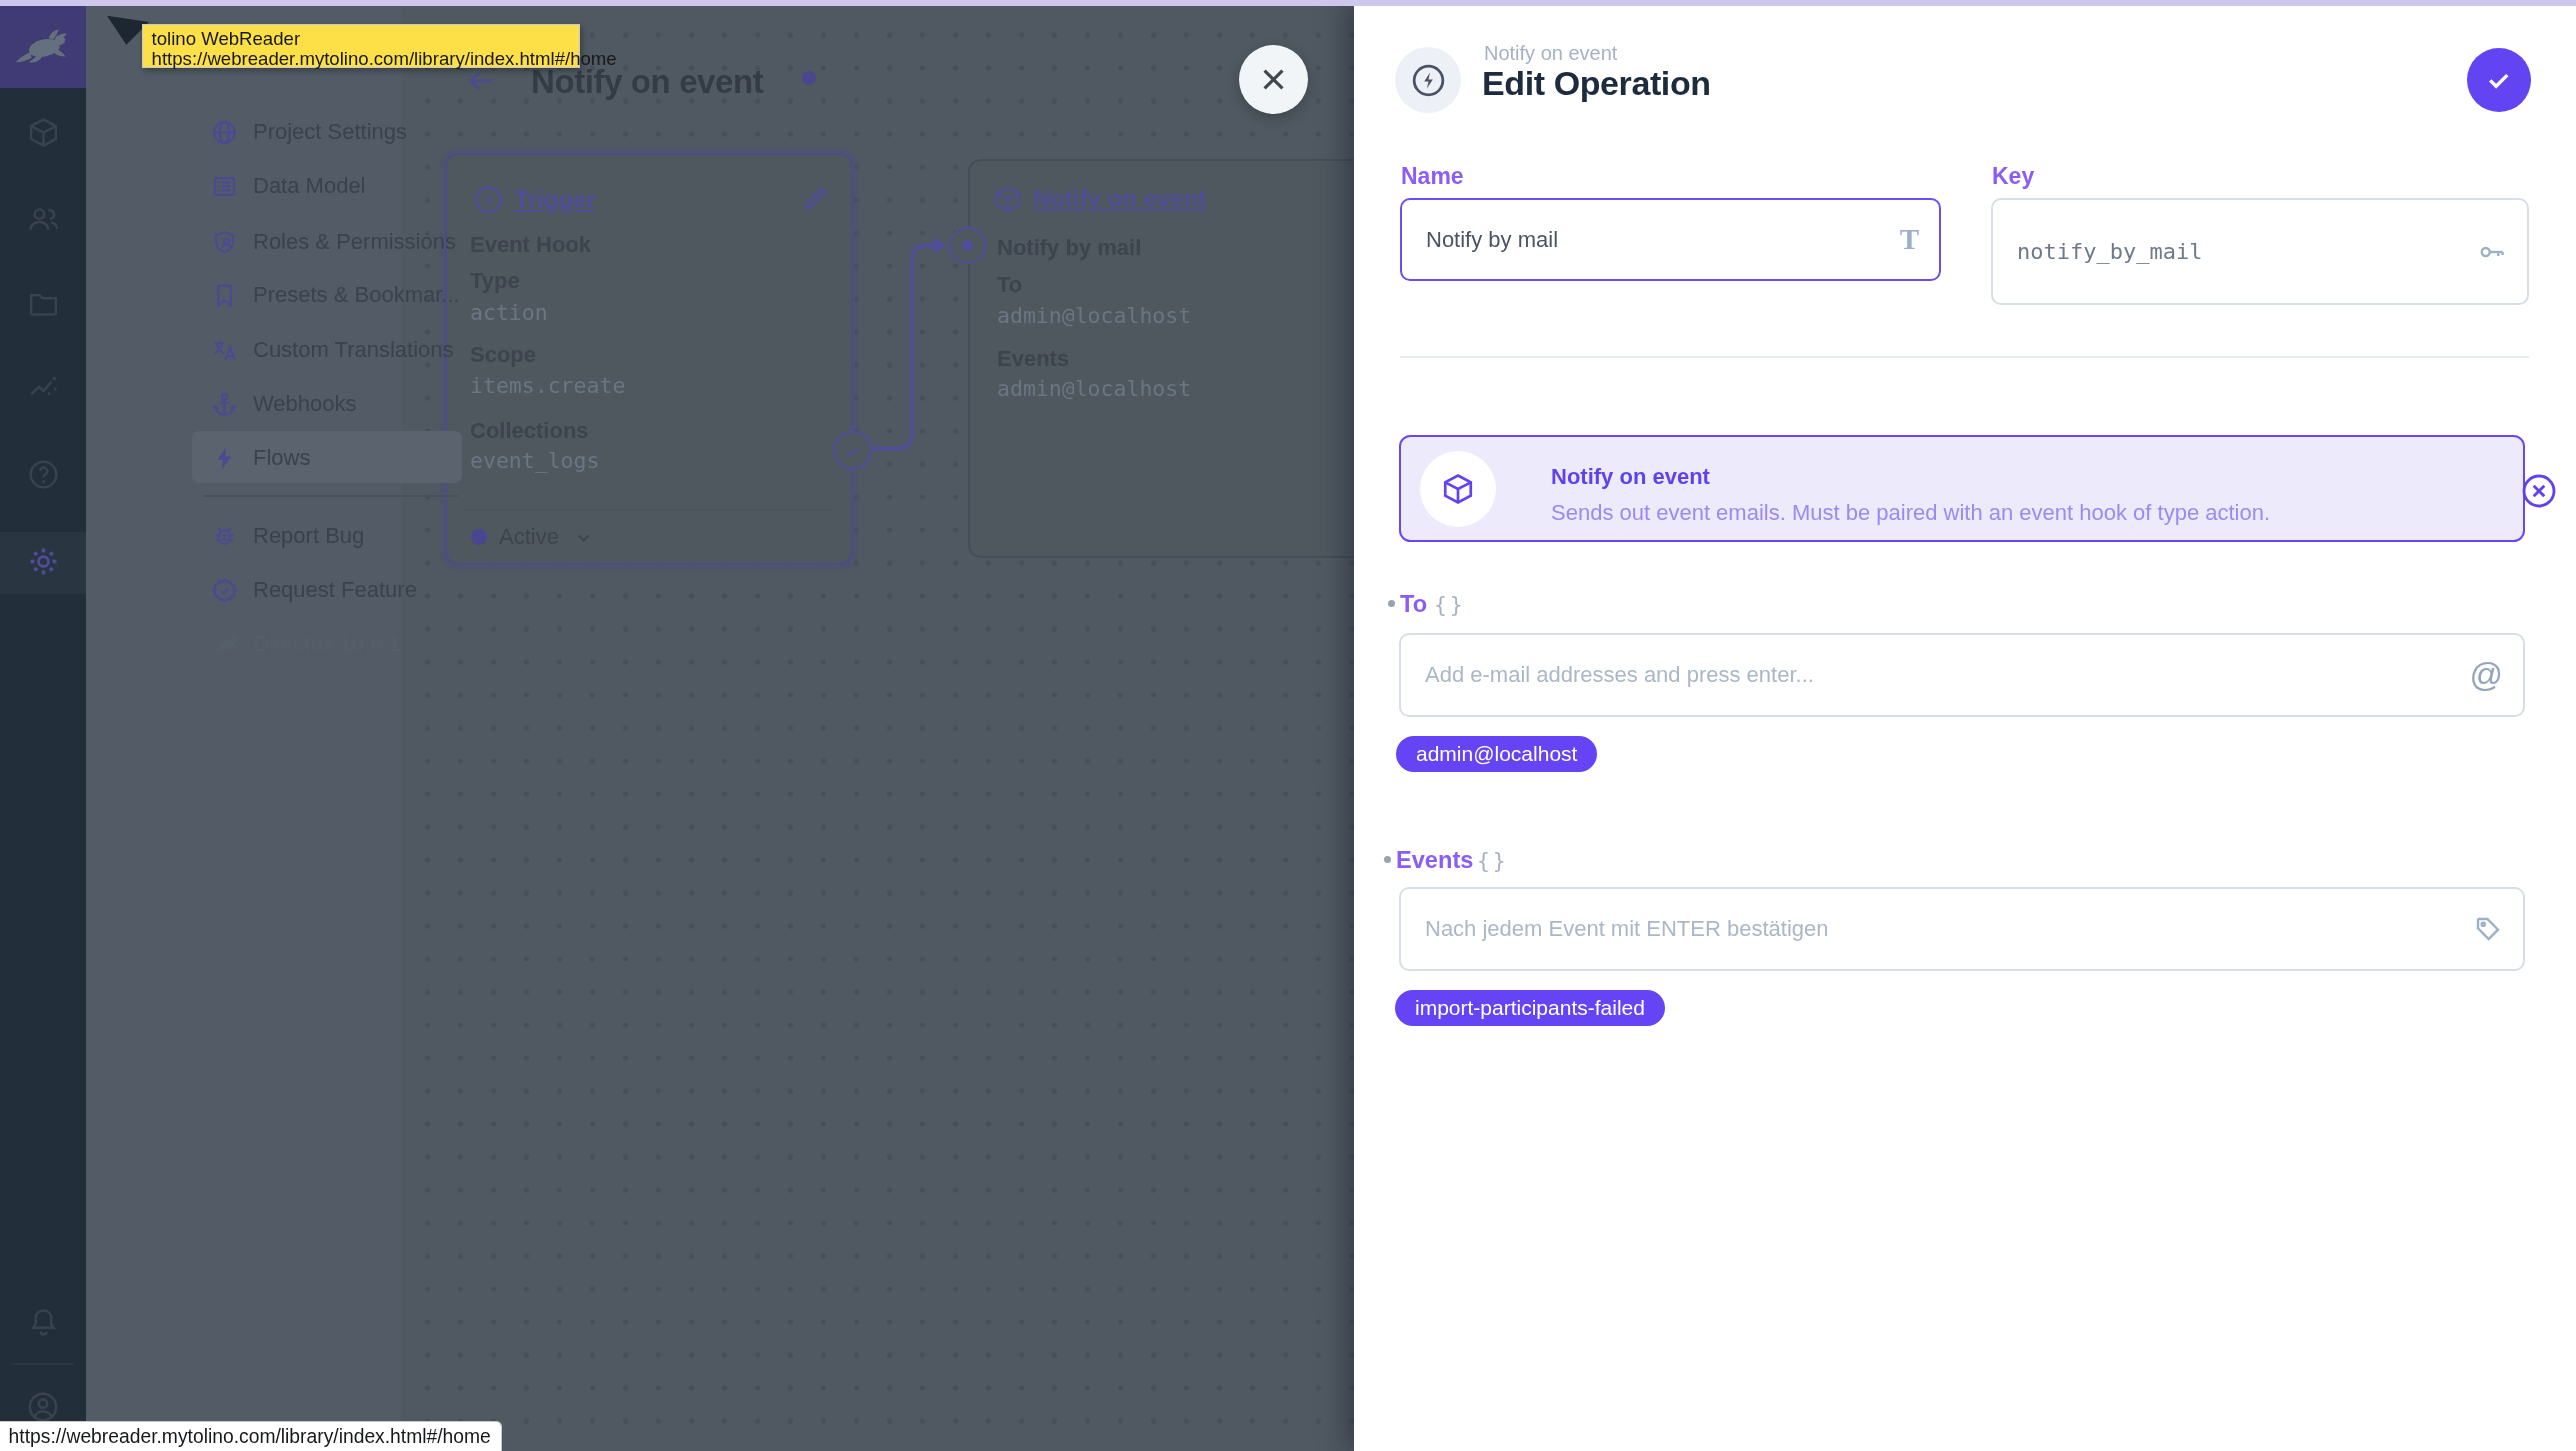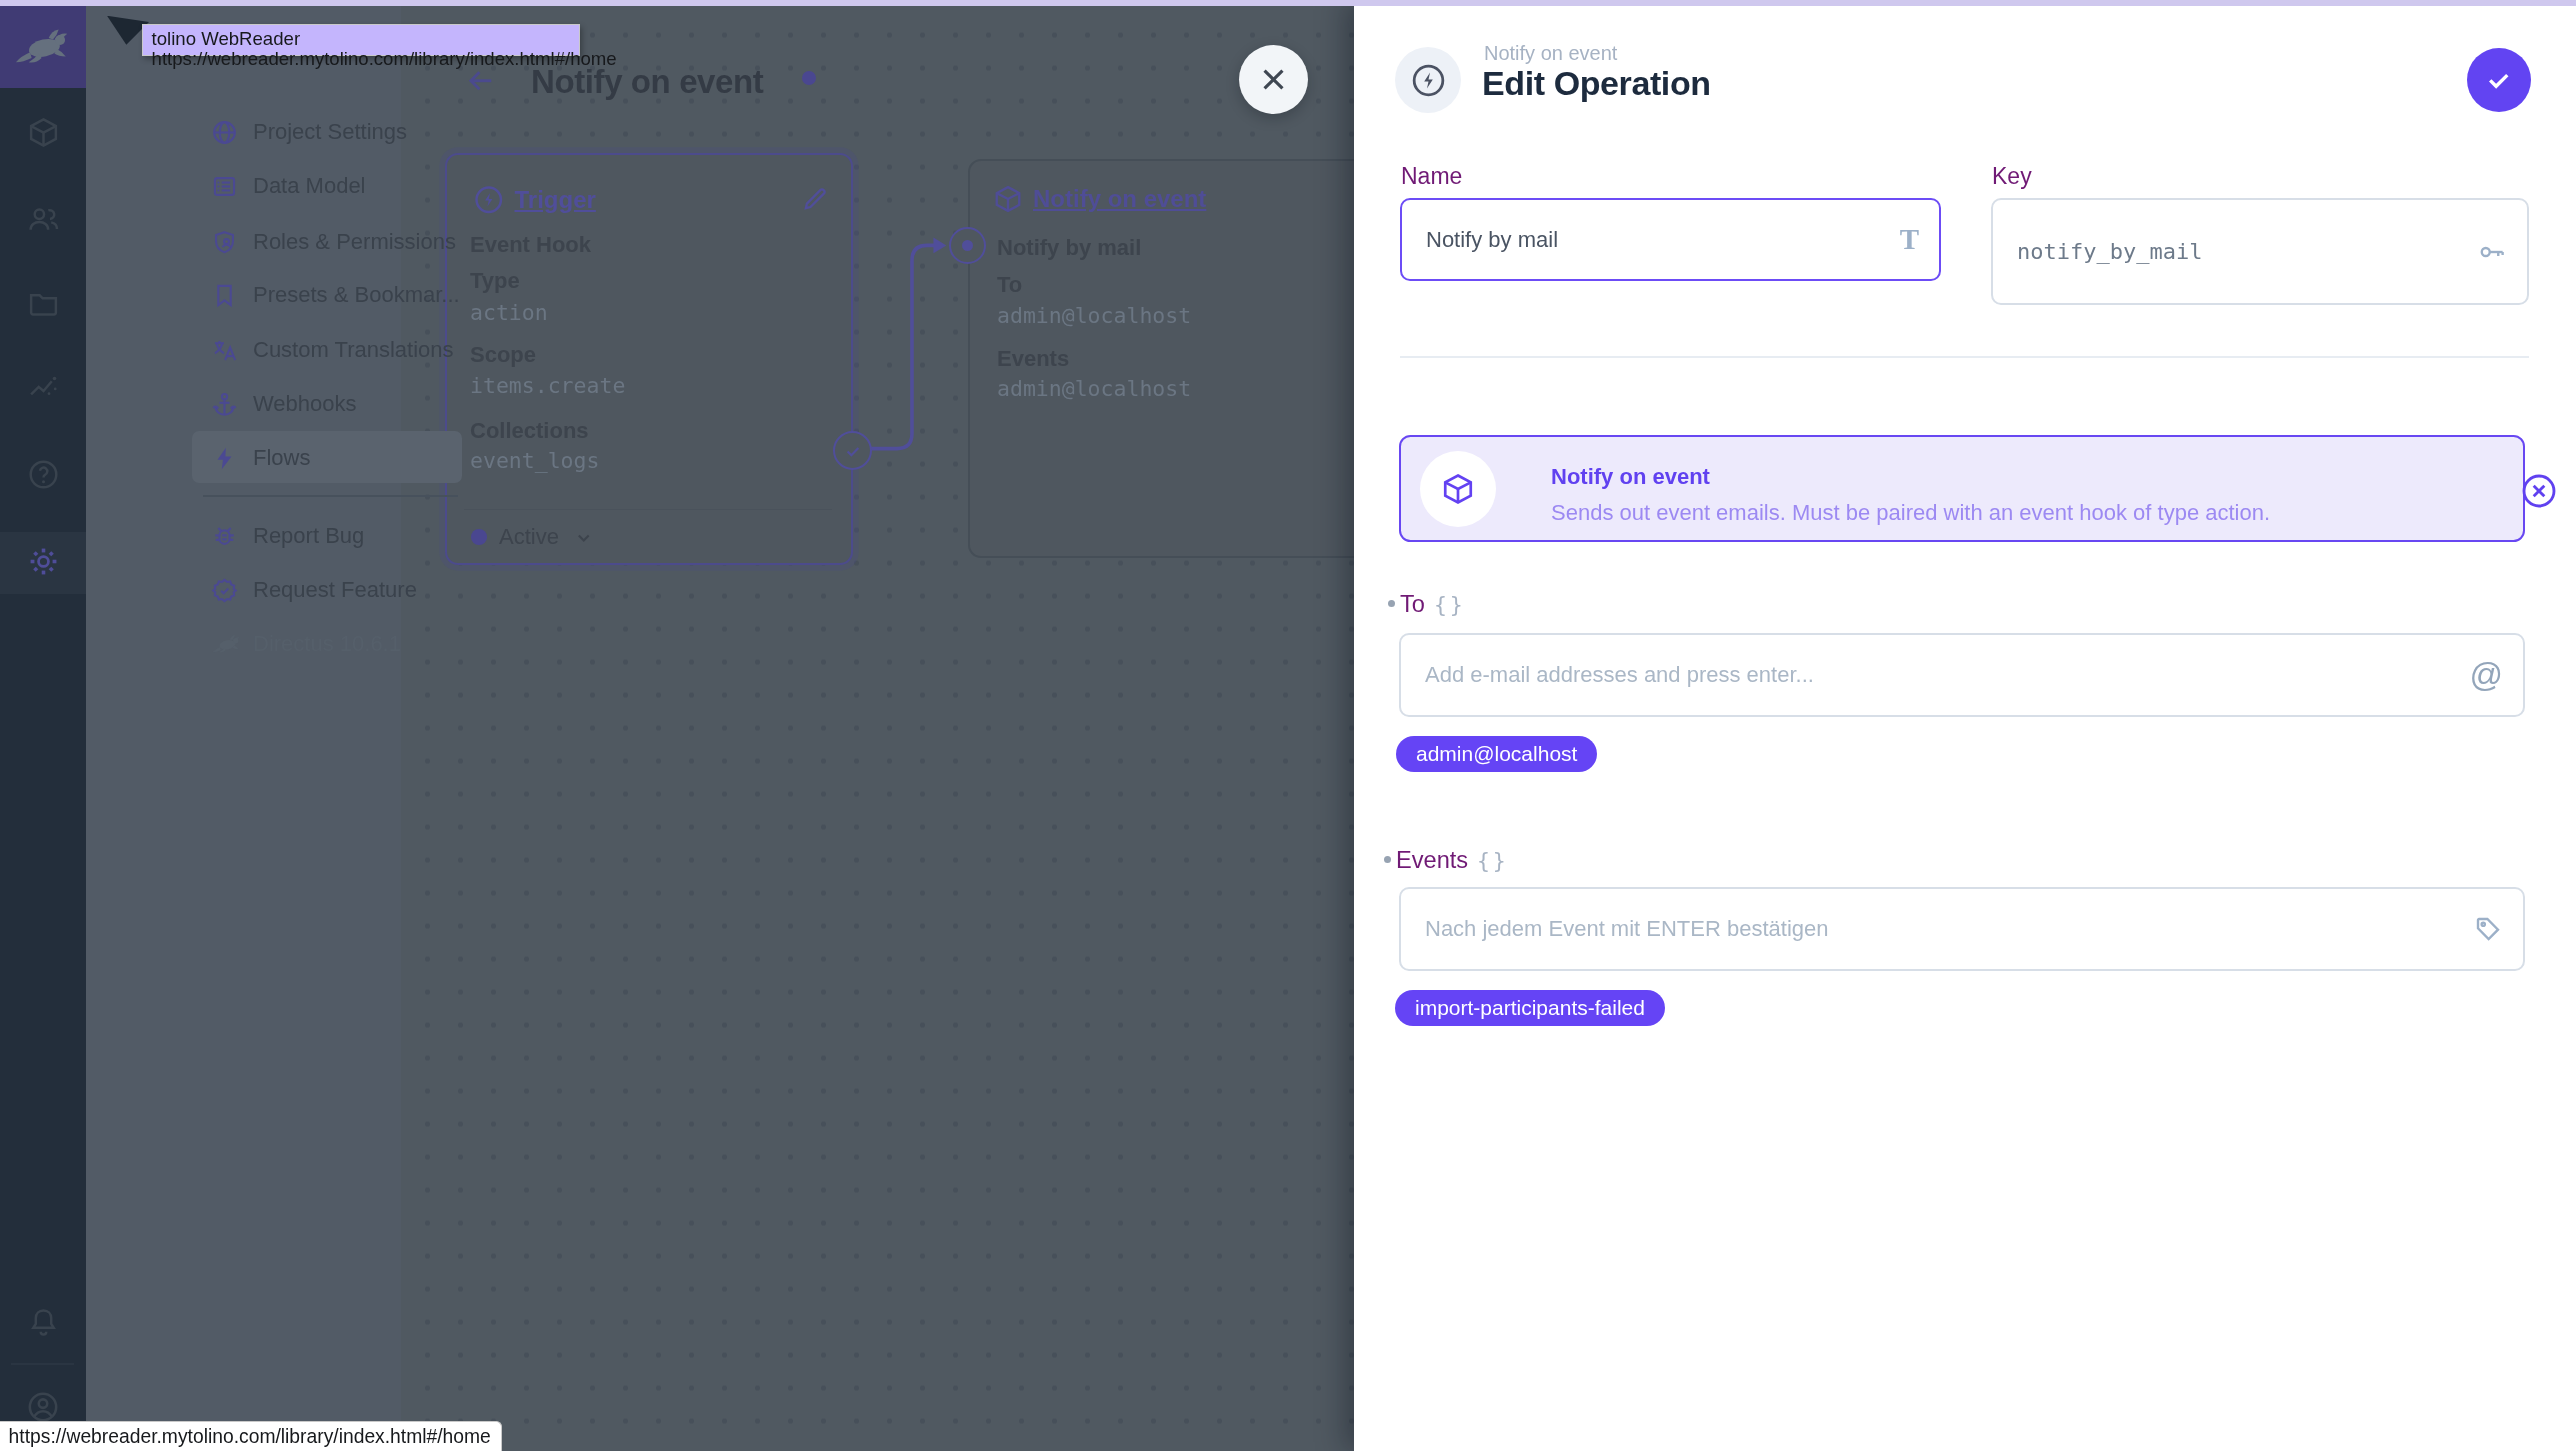--- a/index.html
+++ b/index.html
@@ -52,21 +52,21 @@
   
   #drawer { left:1354px; top:0; width:1222px; height:1451px; background:#ffffff; z-index:10;
     box-shadow:-8.6px 0 26px rgba(10,15,25,.35); }
   .d-abs { position:absolute; }
   #drawer-icon-circle { left:41px; top:47px; width:66px; height:66px; border-radius:50%; background:#edf1f7;
     display:flex; align-items:center; justify-content:center; color:#4b5263; }
   #drawer-context { left:130px; top:42px; font-size:20px; color:#a6b2c3; }
   #drawer-title { left:128px; top:64px; font-size:34px; font-weight:bold; color:#1d2b3e; letter-spacing:-0.4px; }
   #save-btn { left:1113px; top:48px; width:64px; height:64px; border-radius:50%; background:#6244f2; color:#fff;
     display:flex; align-items:center; justify-content:center; }
-  .field-label { font-size:23px; font-weight:normal; color:#701a75; }
+  .field-label { font-size:23px; font-weight:bold; color:#8b5cf6; }
   .tfield { position:absolute; background:#fff; border-radius:10px; display:flex; align-items:center; }
   #name-input { left:46px; top:198px; width:541px; height:83px; border:2.1px solid #6c4cf6; }
   #key-input { left:637px; top:198px; width:538px; height:107px; border:2.1px solid #d7dee7; }
   .tfield .fval { margin-left:24px; font-size:22px; color:#4a5463; }
   .tfield .fval-mono { margin-left:24px; font-size:22px; color:#6d7a8a; font-family:"DejaVu Sans Mono",monospace; }
   .tfield .ficon { position:absolute; right:20px; color:#9cb0c8; }
   #drawer-divider { left:46px; top:356px; width:1129px; height:2.1px; background:#e7ecf2; }
   #notice { left:45px; top:435px; width:1126px; height:107px; background:#edeafc; border:2.1px solid #6847f2; border-radius:11.4px; }
   #notice-circle { left:18.6px; top:13.6px; width:76px; height:76px; border-radius:50%; background:#ffffff;
     display:flex; align-items:center; justify-content:center; color:#6342f2; }
@@ -75,21 +75,21 @@
   #notice-close { left:1118px; top:34px; width:40px; height:40px; color:#6041f0; }
   .label-dot { position:absolute; width:7.2px; height:7.2px; border-radius:50%; background:#97a3b2; }
   .braces { font-size:21.5px; color:#a7b3c3; font-family:"DejaVu Sans Mono",monospace; letter-spacing:2.9px; }
   #to-input { left:45px; top:633px; width:1126px; height:84px; border:2.1px solid #d7dee7; }
   #events-input { left:45px; top:887px; width:1126px; height:84px; border:2.1px solid #d7dee7; }
   .tfield .fplaceholder { margin-left:24px; font-size:22px; color:#aab7c6; }
   .chip { position:absolute; height:36px; border-radius:18px; background:#6544f5; color:#ffffff; font-size:21px;
     display:flex; align-items:center; padding:0 20px; }
 
   
-  #tooltip { left:142px; top:24px; width:438px; height:32px; background:#c4b5fd; border:0.7px solid #c9c9c9;
+  #tooltip { left:142px; top:24px; width:438px; height:44px; background:#fde047; border:0.7px solid #c9c9c9;
     box-shadow:2.1px 2.9px 5.7px rgba(0,0,0,.3); z-index:70; padding:2.9px 8.6px; }
   #tooltip .tt1 { font-size:18.6px; color:#17191c; line-height:21px; }
   #tooltip .tt2 { font-size:18.6px; color:#17191c; line-height:20px; }
   #wedge { left:107px; top:15.7px; width:42px; height:29px; background:#1d2732;
     clip-path:polygon(0 0, 100% 22%, 46% 100%); z-index:65; }
   #status-bubble { left:0; bottom:0; height:30px; background:#ffffff; border-top:0.7px solid #c9c9c9; border-right:0.7px solid #c9c9c9;
     border-top-right-radius:5.7px; display:flex; align-items:center; padding:0 10px 0 8.6px; z-index:70; }
   #status-bubble span { font-size:19.3px; color:#17191c; white-space:nowrap; }
 </style>
 </head>

